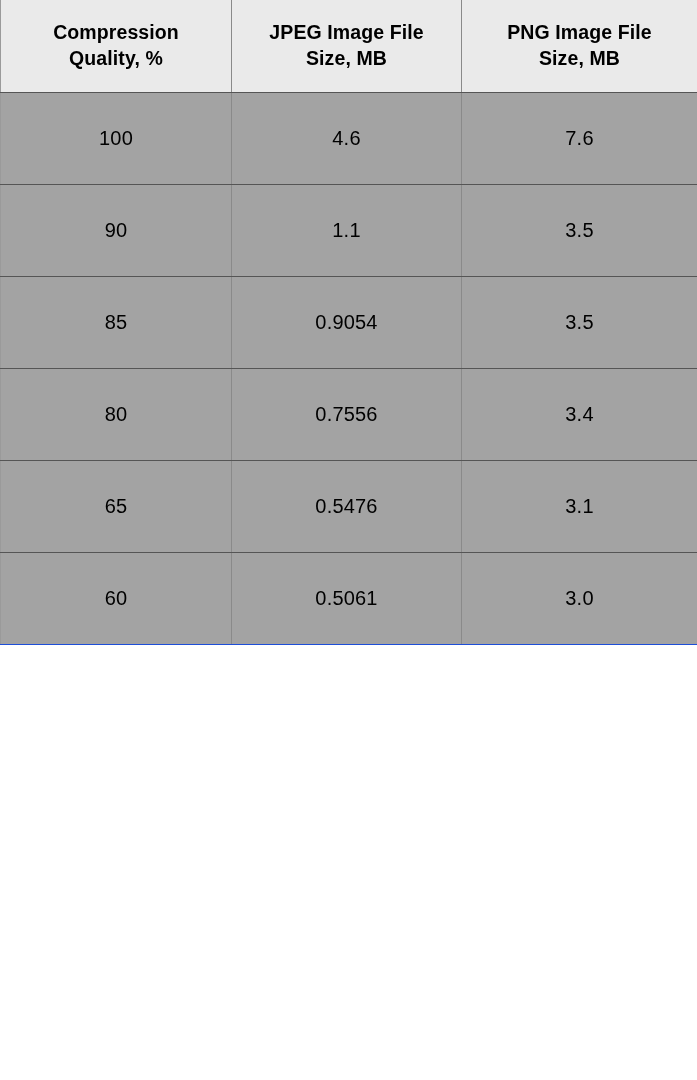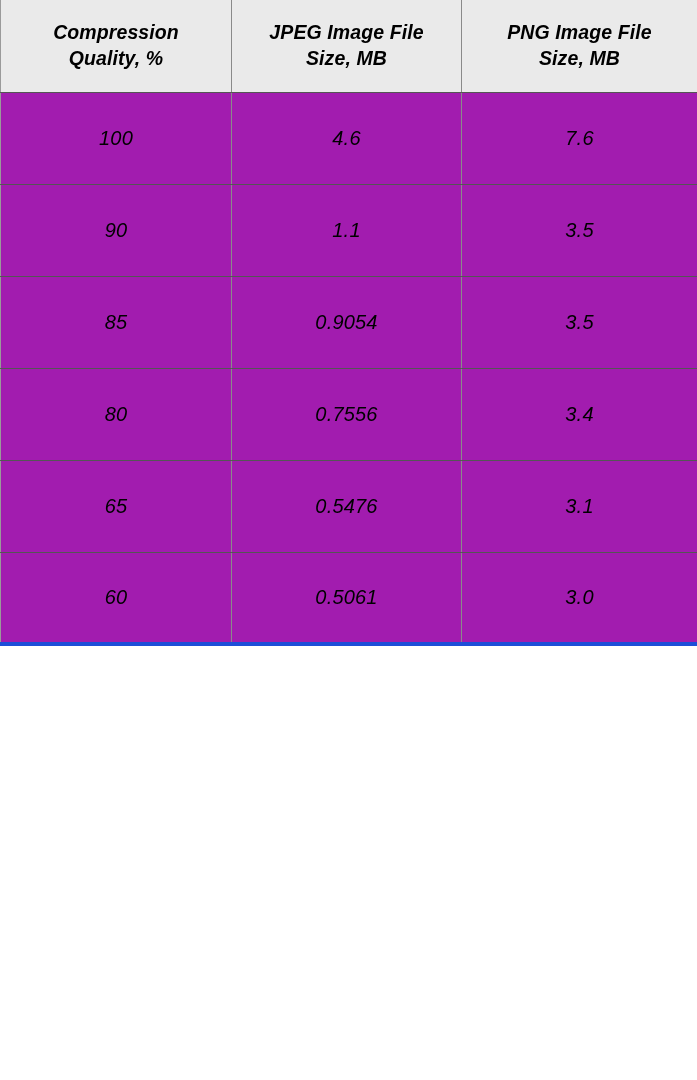--- a/index.html
+++ b/index.html
@@ -25,21 +25,20 @@
     box-sizing: border-box;
   }
 
   table.data-table {
     border-collapse: collapse;
     table-layout: fixed;
     width: 697px;
     margin: 0;
     padding: 0;
     background: #ffffff;
-    font-style: italic;
   }
 
   
   col.c1 { width: 231px; }
   col.c2 { width: 230px; }
   col.c3 { width: 236px; }
 
   table.data-table th,
   table.data-table td {
     box-sizing: border-box;
@@ -77,31 +76,31 @@
   thead th:last-child {
     border-right: 1px solid #c8c8c8;
   }
 
   thead th .hdr-line {
     display: block;
     white-space: nowrap;
   }
 
   tbody td {
-    background: #a21caf;
+    background: #a3a3a3;
     font-weight: normal;
     font-size: 20px;
     line-height: 1.2;
     height: 92px;
     padding: 4px 8px;
     letter-spacing: 0.2px;
   }
 
   tbody tr:last-child td {
-    border-bottom: 4px solid #1d4ed8;
+    border-bottom: 1px solid #1d4ed8;
   }
 </style>
 </head>
 <body>
 
 <div id="table-wrap">
   <table class="data-table">
     <colgroup>
       <col class="c1">
       <col class="c2">

